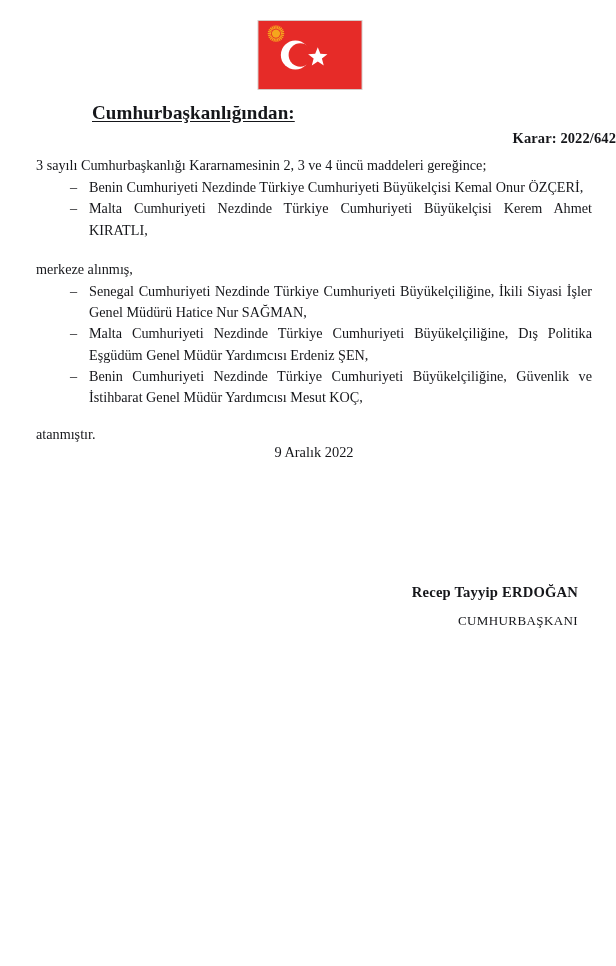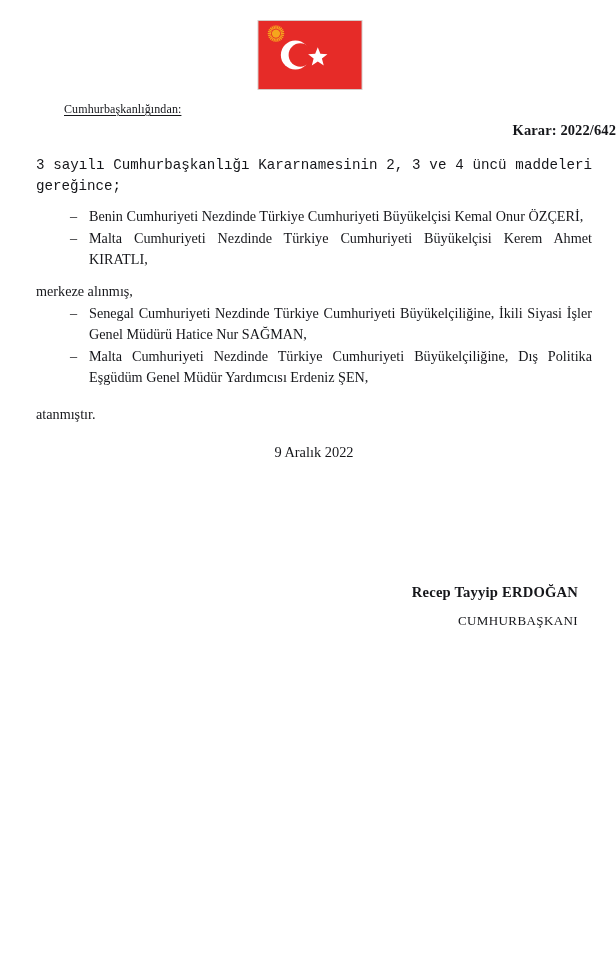--- a/index.html
+++ b/index.html
@@ -34,24 +34,25 @@
   .flag-svg { display: block; width: 108px; height: 70px; }
 
   
   .heading-block {
     position: absolute;
     left: 0;
     top: 103px;
     width: 616px;
   }
   .office-line {
-    margin: 0 0 7px 64px;
-    font-size: 12px;
+    margin: 0 0 7px 92px;
+    font-size: 19px;
     line-height: 1.1;
     letter-spacing: 0.1px;
+    font-weight: bold;
   }
   .office-line span {
     text-decoration: underline;
     text-underline-offset: 2px;
   }
   .decision-line {
     margin: 0 0 0 66px;
     font-size: 14.5px;
     font-weight: bold;
     line-height: 1.1;
@@ -67,22 +68,22 @@
     width: 556px;
   }
 
   .para {
     margin: 0;
     font-size: 14.2px;
     line-height: 21.2px;
     text-align: justify;
     text-justify: inter-word;
   }
-  .para.intro { margin-bottom: 9px; font-family: Liberation Mono, monospace; }
-  .para.mid { margin-top: 11px; margin-bottom: 1px; }
+  .para.intro { margin-bottom: 1px; }
+  .para.mid { margin-top: 18px; margin-bottom: 1px; }
   .para.tail { margin-top: 16px; }
 
   ul.appoint-list {
     list-style: none;
     margin: 0;
     padding: 0;
   }
   ul.appoint-list li {
     position: relative;
     margin: 0 0 0 34px;
@@ -196,20 +197,21 @@
     <ul class="appoint-list">
       <li><span>Benin Cumhuriyeti Nezdinde Türkiye Cumhuriyeti Büyükelçisi Kemal Onur ÖZÇERİ,</span></li>
       <li><span>Malta Cumhuriyeti Nezdinde Türkiye Cumhuriyeti Büyükelçisi Kerem Ahmet KIRATLI,</span></li>
     </ul>
 
     <p class="para mid">merkeze alınmış,</p>
 
     <ul class="appoint-list">
       <li><span>Senegal Cumhuriyeti Nezdinde Türkiye Cumhuriyeti Büyükelçiliğine, İkili Siyasi İşler Genel Müdürü Hatice Nur SAĞMAN,</span></li>
       <li><span>Malta Cumhuriyeti Nezdinde Türkiye Cumhuriyeti Büyükelçiliğine, Dış Politika Eşgüdüm Genel Müdür Yardımcısı Erdeniz ŞEN,</span></li>
+      <li><span>Benin Cumhuriyeti Nezdinde Türkiye Cumhuriyeti Büyükelçiliğine, Güvenlik ve İstihbarat Genel Müdür Yardımcısı Mesut KOÇ,</span></li>
     </ul>
 
     <p class="para tail">atanmıştır.</p>
   </div>
 
   <div class="date-line">9 Aralık 2022</div>
 
   <div class="sign-block">
     <div class="sign-name">Recep Tayyip ERDOĞAN</div>
     <div class="sign-title">CUMHURBAŞKANI</div>

